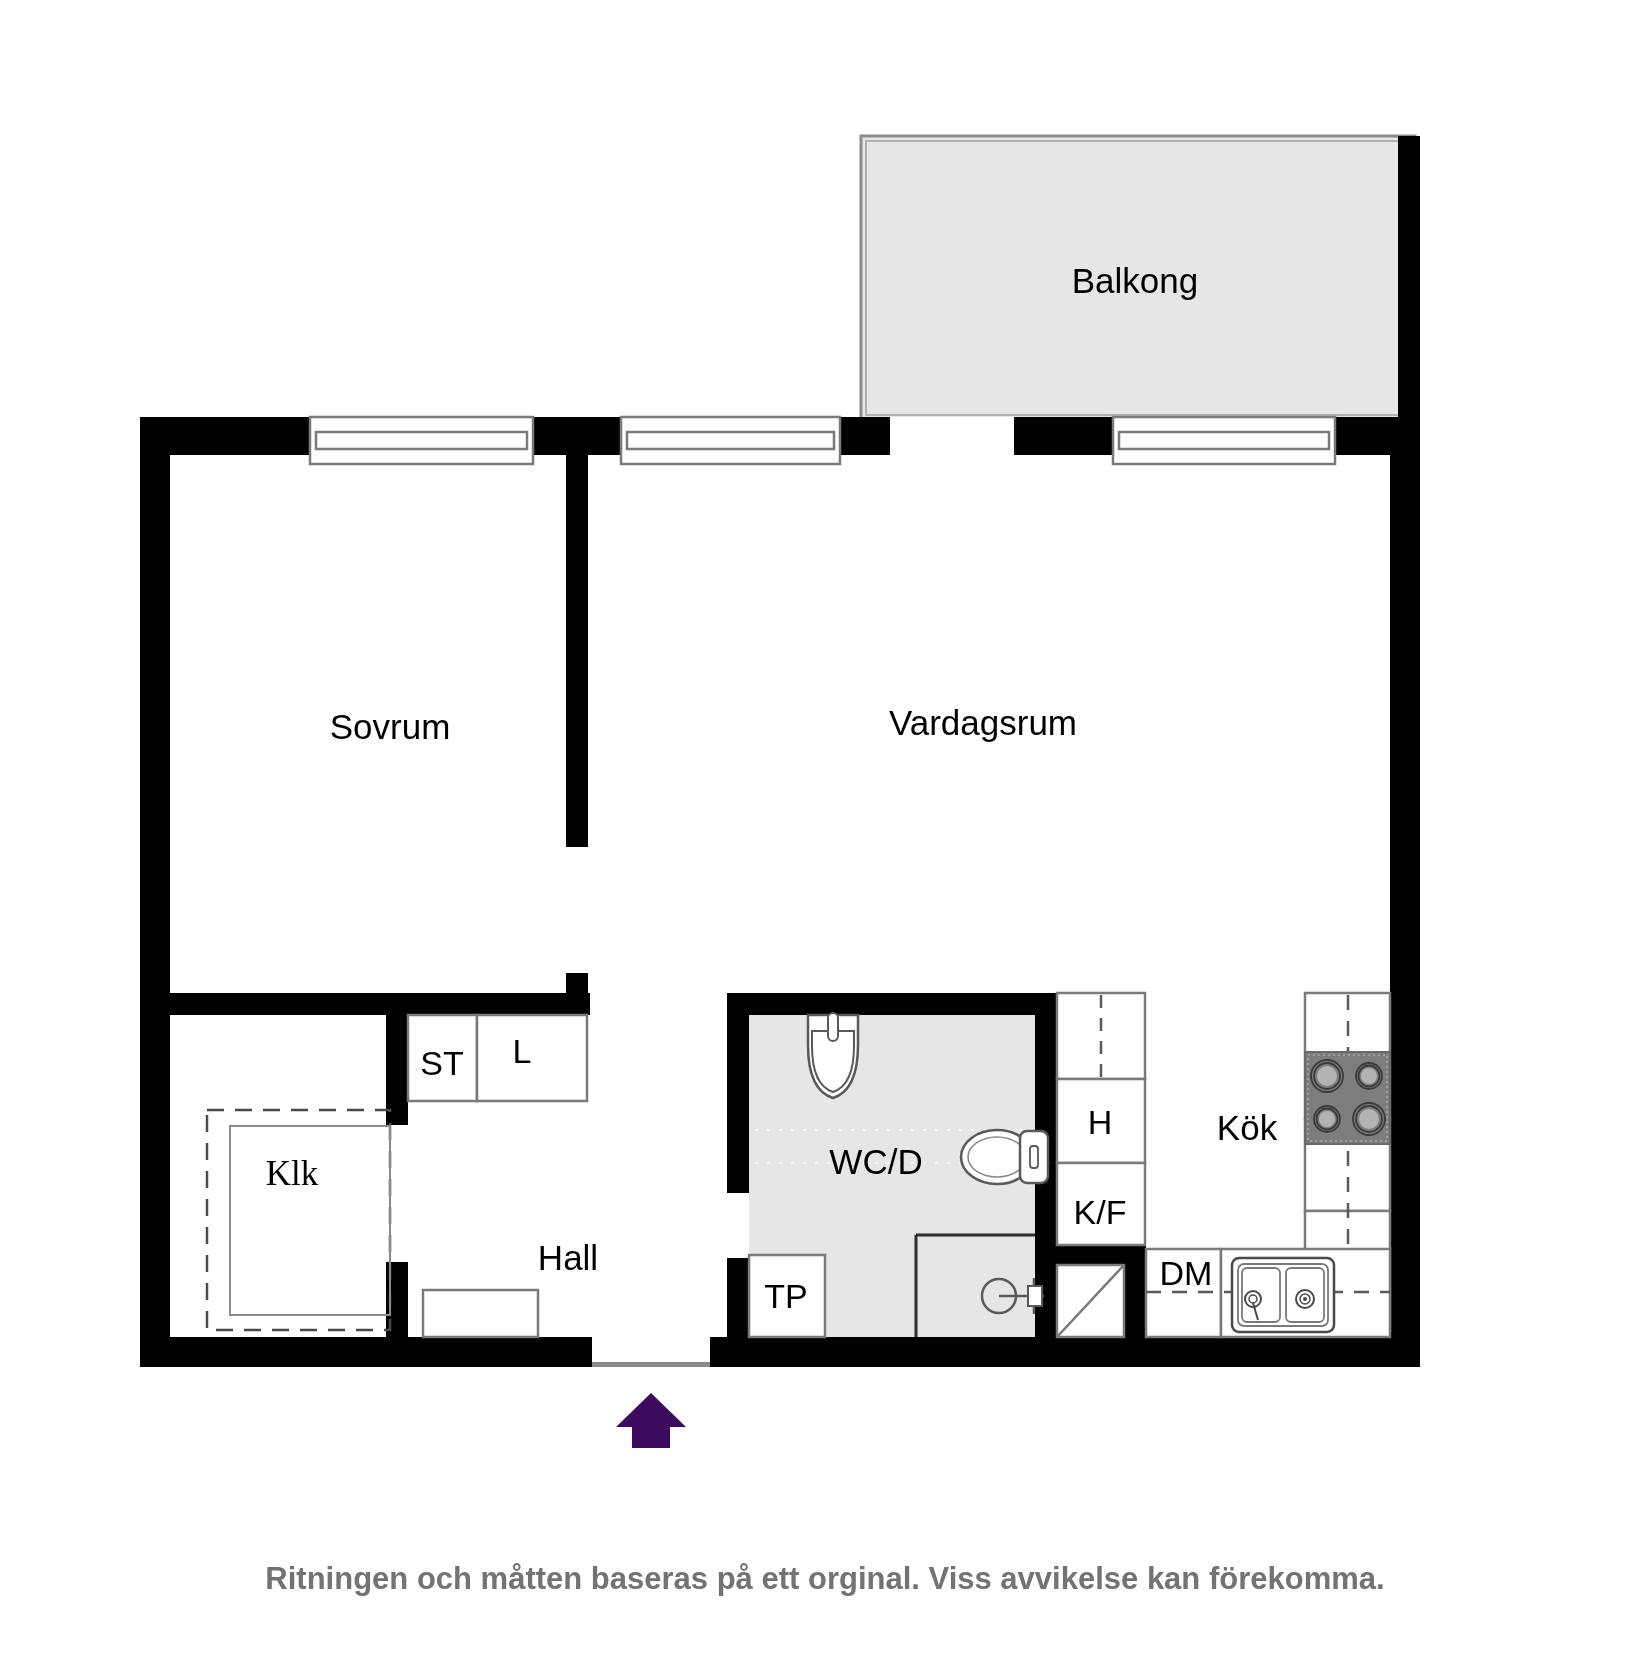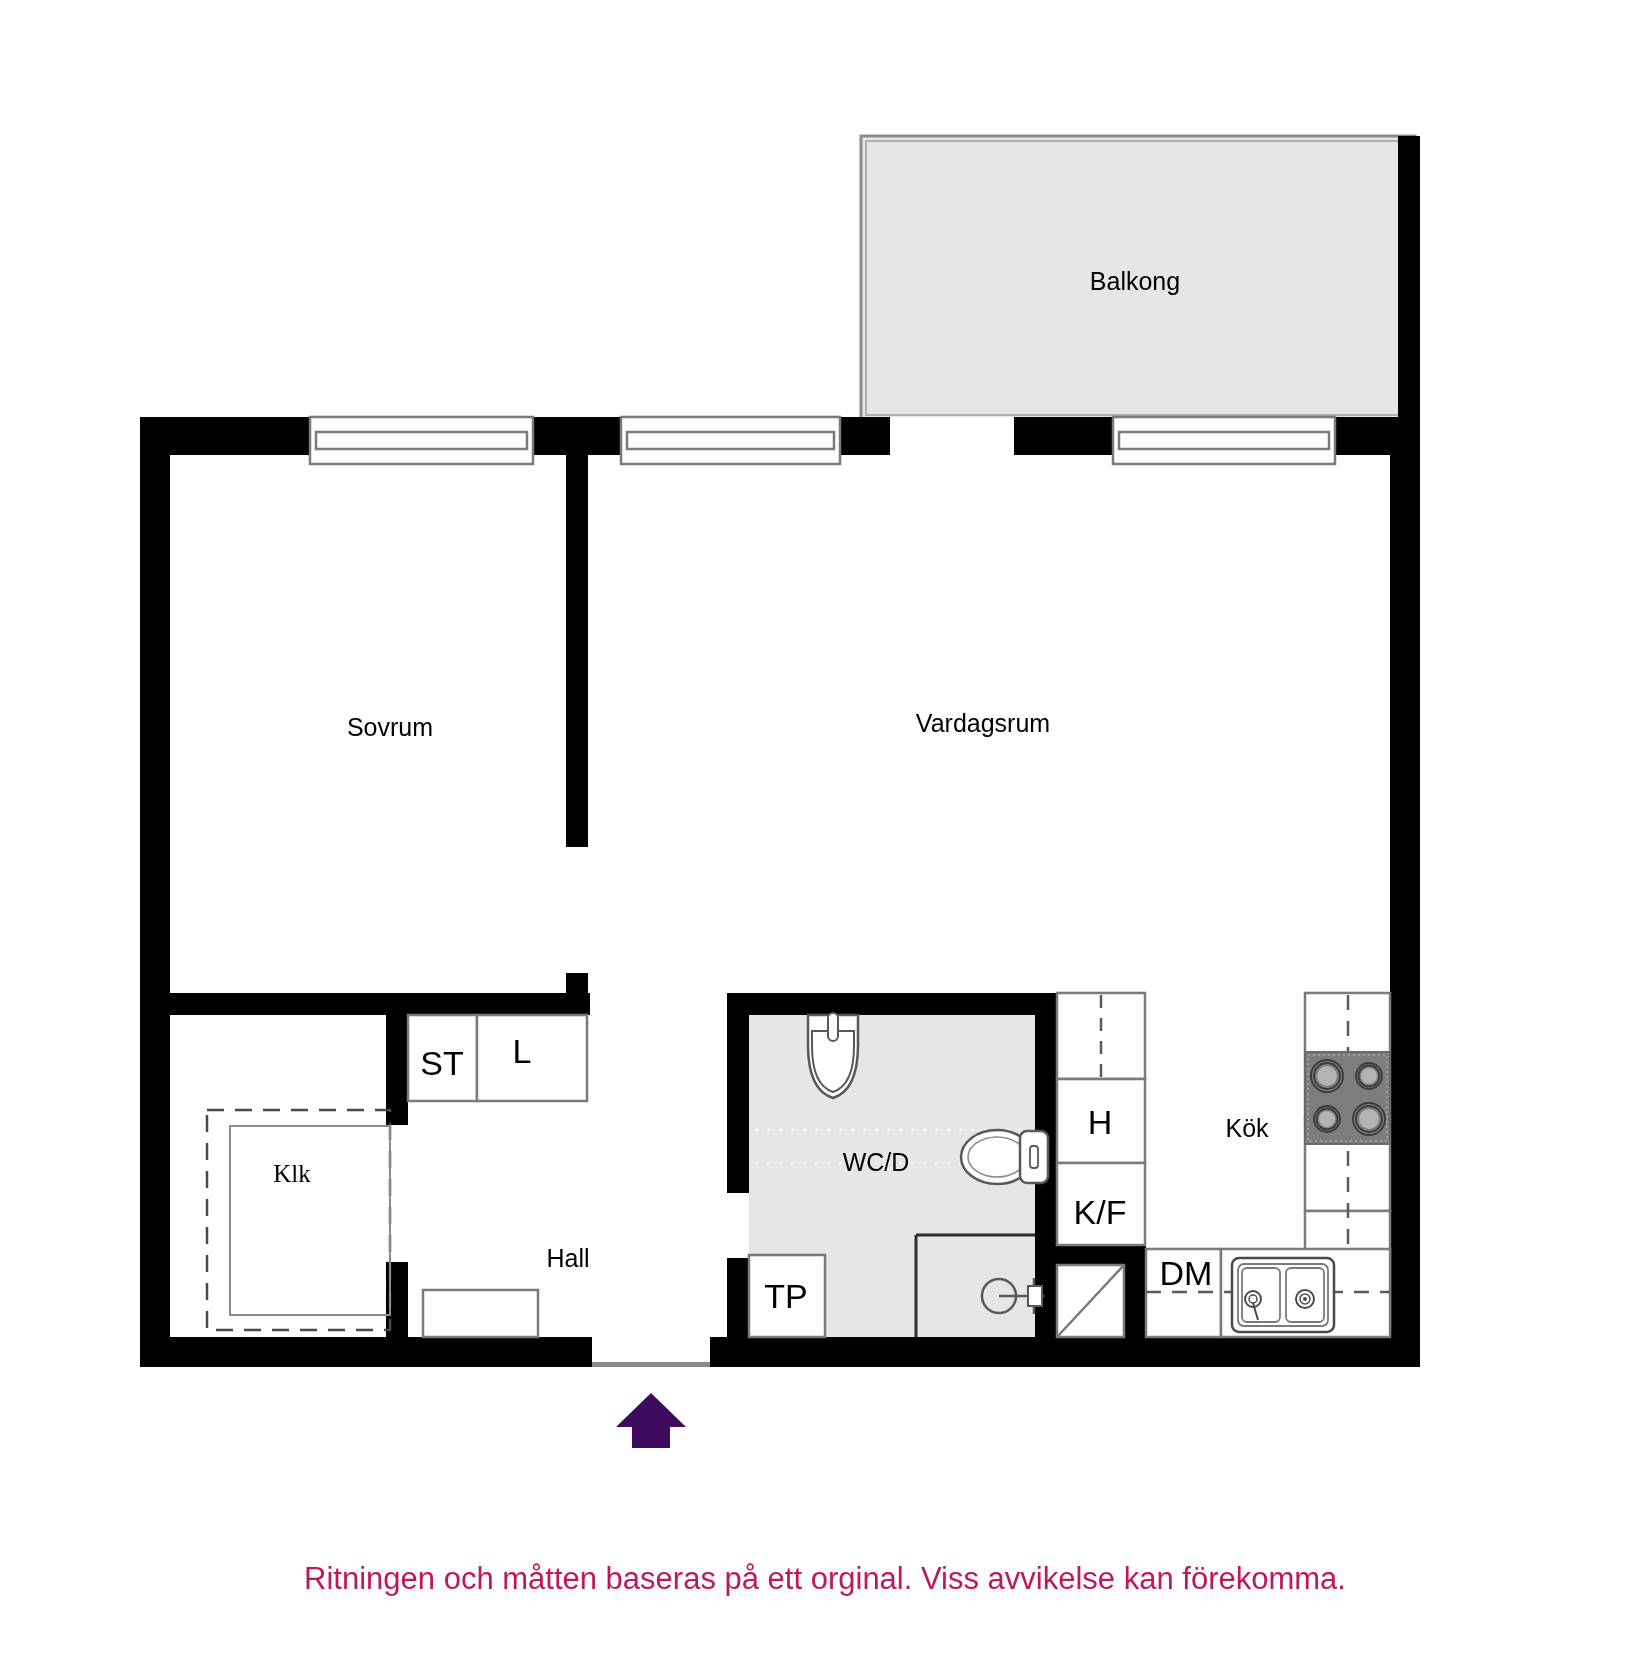--- a/index.html
+++ b/index.html
@@ -22,31 +22,32 @@
   }
   .lbl {
     position: absolute;
     font-family: "Liberation Sans", sans-serif;
     color: #000000;
     white-space: nowrap;
     transform: translate(-50%, -50%);
     text-align: center;
     pointer-events: none;
   }
-  .room-label { font-size: 25px; }
+  .room-label { font-size: 35px; }
   .unit-label { font-size: 34px; }
   .caption {
     position: absolute;
     left: 50%;
     top: 1561px;
     transform: translateX(-50%);
     font-size: 31px;
-    color: #be185d;
+    color: #737373;
     white-space: nowrap;
     font-family: "Liberation Sans", sans-serif;
+    font-weight: bold;
   }
 </style>
 </head>
 <body>
 
 <svg id="plan" viewBox="0 0 1650 1660" xmlns="http://www.w3.org/2000/svg">
 
   <g>
     <rect x="861" y="136" width="554" height="284" fill="#e6e6e6" stroke="#8c8c8c" stroke-width="3"></rect>
     <rect x="866" y="141" width="544" height="274" fill="#e6e6e6" stroke="#b0b0b0" stroke-width="2"></rect>

